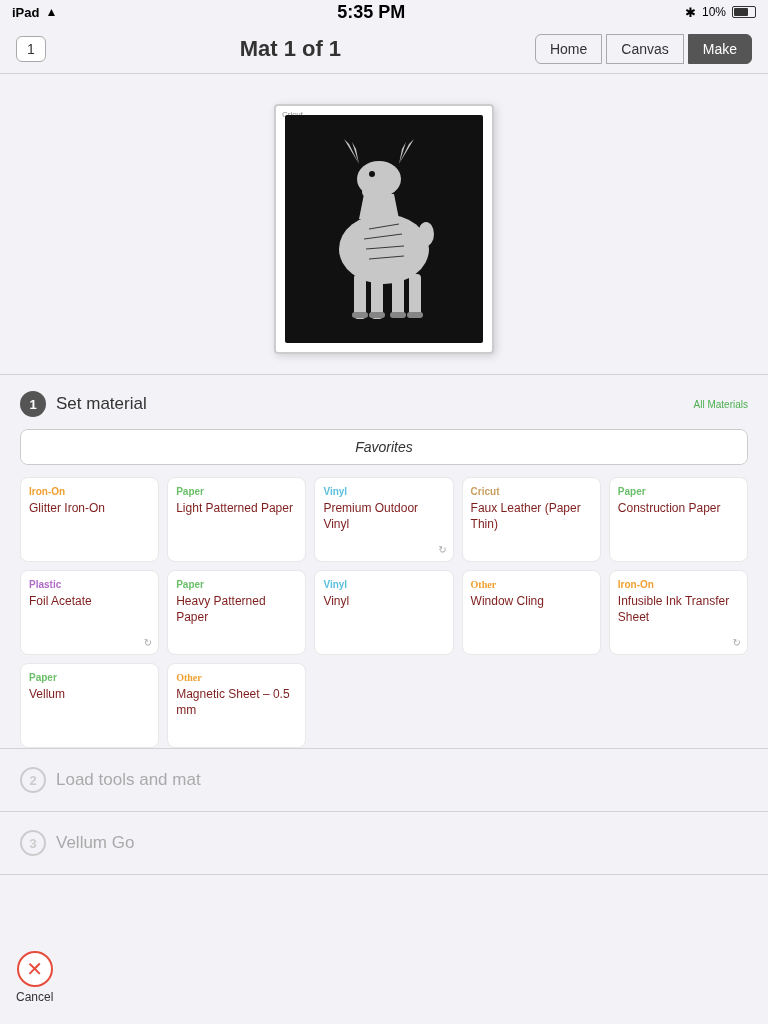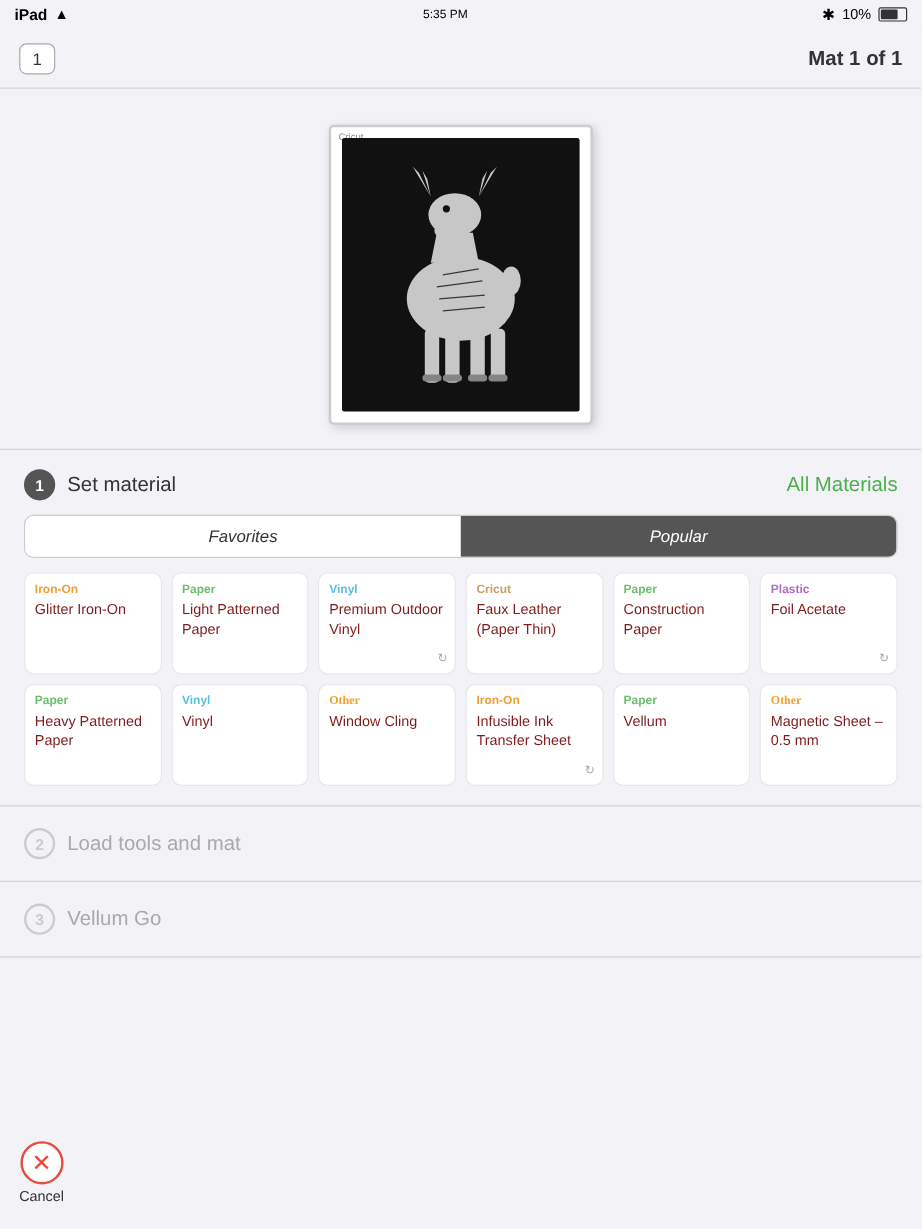--- a/index.html
+++ b/index.html
@@ -15,21 +15,21 @@
     
     .status-bar {
       display: flex;
       justify-content: space-between;
       align-items: center;
       padding: 4px 12px;
       height: 24px;
       background: #f2f2f7;
     }
     .status-left { display: flex; align-items: center; gap: 6px; font-size: 13px; font-weight: 600; }
-    .status-center { font-size: 10px; font-weight: 400; }
+    .status-center { font-size: 18px; font-weight: 700; }
     .status-right { display: flex; align-items: center; gap: 6px; font-size: 13px; font-weight: 500; }
     .wifi-icon { font-size: 12px; }
     .battery-text { font-size: 12px; }
     .battery-box {
       display: inline-flex;
       align-items: center;
       border: 1.5px solid #333;
       border-radius: 2px;
       width: 24px;
       height: 12px;
@@ -54,21 +54,21 @@
       height: 50px;
     }
     .nav-left .mat-button {
       border: 1px solid #aaa;
       border-radius: 6px;
       padding: 4px 10px;
       font-size: 14px;
       background: white;
       color: #333;
     }
-    .nav-title { font-size: 17px; font-weight: 600; color: #333; }
+    .nav-title { font-size: 22px; font-weight: 600; color: #333; }
     .nav-right { display: flex; gap: 4px; }
     .nav-btn {
       padding: 6px 14px;
       border: 1px solid #aaa;
       border-radius: 0;
       font-size: 14px;
       background: #f2f2f7;
       color: #333;
       cursor: pointer;
     }
@@ -171,21 +171,21 @@
       border: 2px solid #ccc;
       color: #ccc;
     }
     .step-title {
       font-size: 17px;
       font-weight: 500;
       color: #333;
     }
     .step-title.inactive { color: #aaa; }
     .all-materials-link {
-      font-size: 17px;
+      font-size: 10px;
       color: #4caf50;
       font-weight: 500;
     }
 
     
     .material-tabs {
       display: flex;
       border: 1px solid #ccc;
       border-radius: 8px;
       overflow: hidden;
@@ -207,23 +207,22 @@
       color: white;
     }
     .tab-btn.inactive {
       background: white;
       color: #333;
     }
 
     
     .material-grid {
       display: grid;
-      grid-template-columns: repeat(6, 1fr);
+      grid-template-columns: repeat(5, 1fr);
       gap: 8px;
-      margin-bottom: 16px;
     }
     .material-card {
       background: white;
       border-radius: 8px;
       padding: 8px;
       min-height: 85px;
       position: relative;
       border: 1px solid #e8e8e8;
       cursor: pointer;
     }
@@ -303,20 +302,25 @@
       <div class="battery-fill"></div>
     </div>
   </div>
 </div>
 
 <div class="nav-bar">
   <div class="nav-left">
     <button class="mat-button">1</button>
   </div>
   <div class="nav-title">Mat 1 of 1</div>
+  <div class="nav-right">
+    <button class="nav-btn">Home</button>
+    <button class="nav-btn">Canvas</button>
+    <button class="nav-btn">Make</button>
+  </div>
 </div>
 
 <div class="main-content">
 
   <div class="mat-preview-area">
     <div class="mat-preview">
       <span class="mat-label">Cricut</span>
       <div class="mat-inner">
 
         <svg class="moose-svg" viewBox="0 0 160 190">
@@ -368,23 +372,20 @@
         <div class="step-number-circle">1</div>
         <span class="step-title">Set material</span>
       </div>
       <span class="all-materials-link">All Materials</span>
     </div>
 
     <div class="material-tabs">
       <div class="tab-btn inactive">
         <span>Favorites</span>
       </div>
-      <div class="tab-btn active">
-        <span>Popular</span>
-      </div>
     </div>
 
     <div class="material-grid" id="material-grid">
     <div class="material-card">
           <div class="material-category cat-iron-on">Iron-On</div>
           <div class="material-name">Glitter Iron-On</div>
         </div>
         <div class="material-card">
           <div class="material-category cat-paper">Paper</div>
           <div class="material-name">Light Patterned Paper</div>

